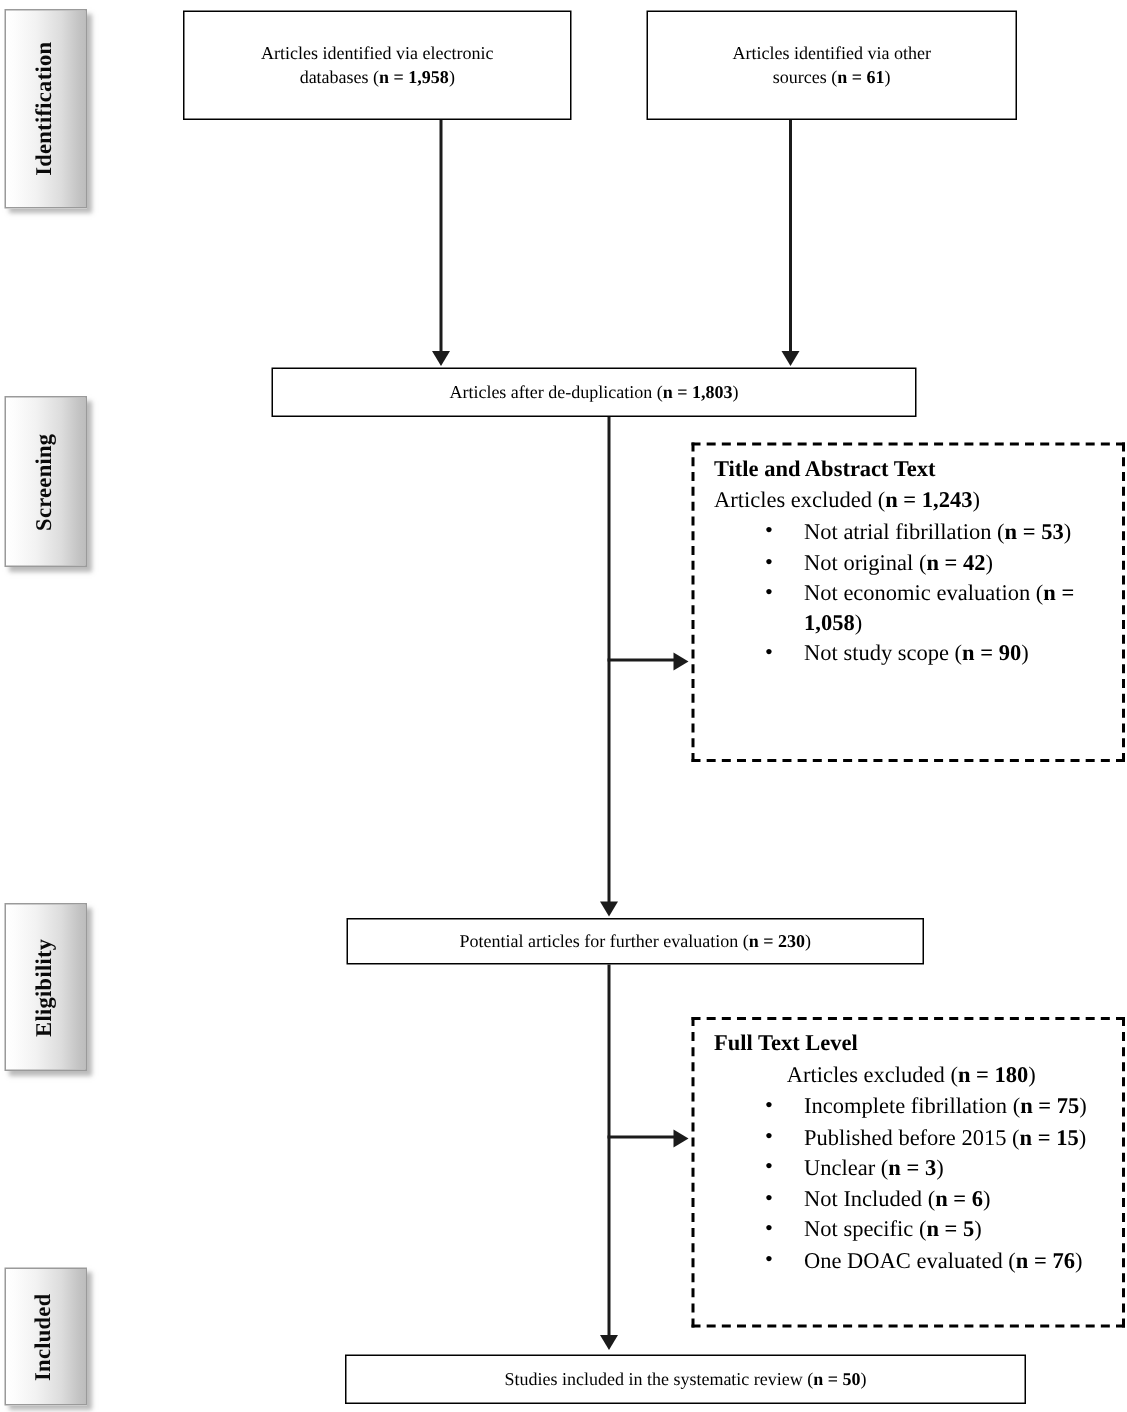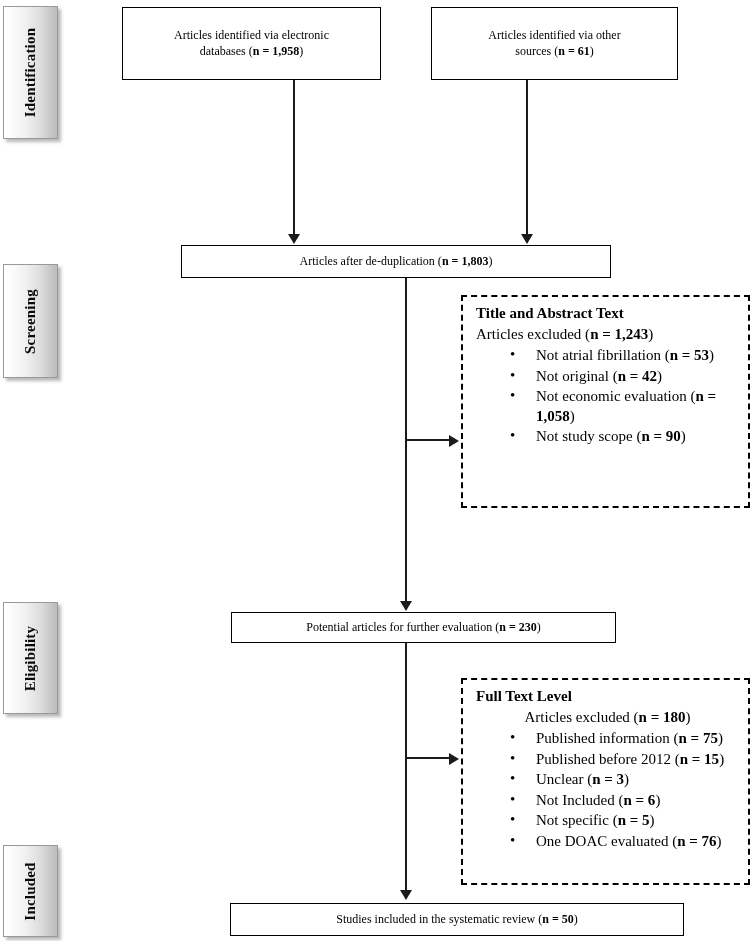--- a/index.html
+++ b/index.html
@@ -215,24 +215,24 @@
   <div class="hline" style="left:405px; top:757px; width:46px;"></div>
   <div class="arrow-right" style="left:449px; top:753px;"></div>
 
   <div class="dashed-box" style="left:461px; top:678px; width:289px; height:207px;">
     <span class="dashed-title center">Full Text Level</span>
     <span class="dashed-sub center">
       <span>Articles excluded (</span><b>n = 180</b><span>)</span>
     </span>
     <ul class="excl-list">
       <li>
-        <span>Published information (</span><b>n = 75</b><span>)</span>
-      </li>
-      <li>
-        <span>Published before 2012 (</span><b>n = 15</b><span>)</span>
+        <span>Incomplete fibrillation (</span><b>n = 75</b><span>)</span>
+      </li>
+      <li>
+        <span>Published before 2015 (</span><b>n = 15</b><span>)</span>
       </li>
       <li>
         <span>Unclear (</span><b>n = 3</b><span>)</span>
       </li>
       <li>
         <span>Not Included (</span><b>n = 6</b><span>)</span>
       </li>
       <li>
         <span>Not specific (</span><b>n = 5</b><span>)</span>
       </li>

